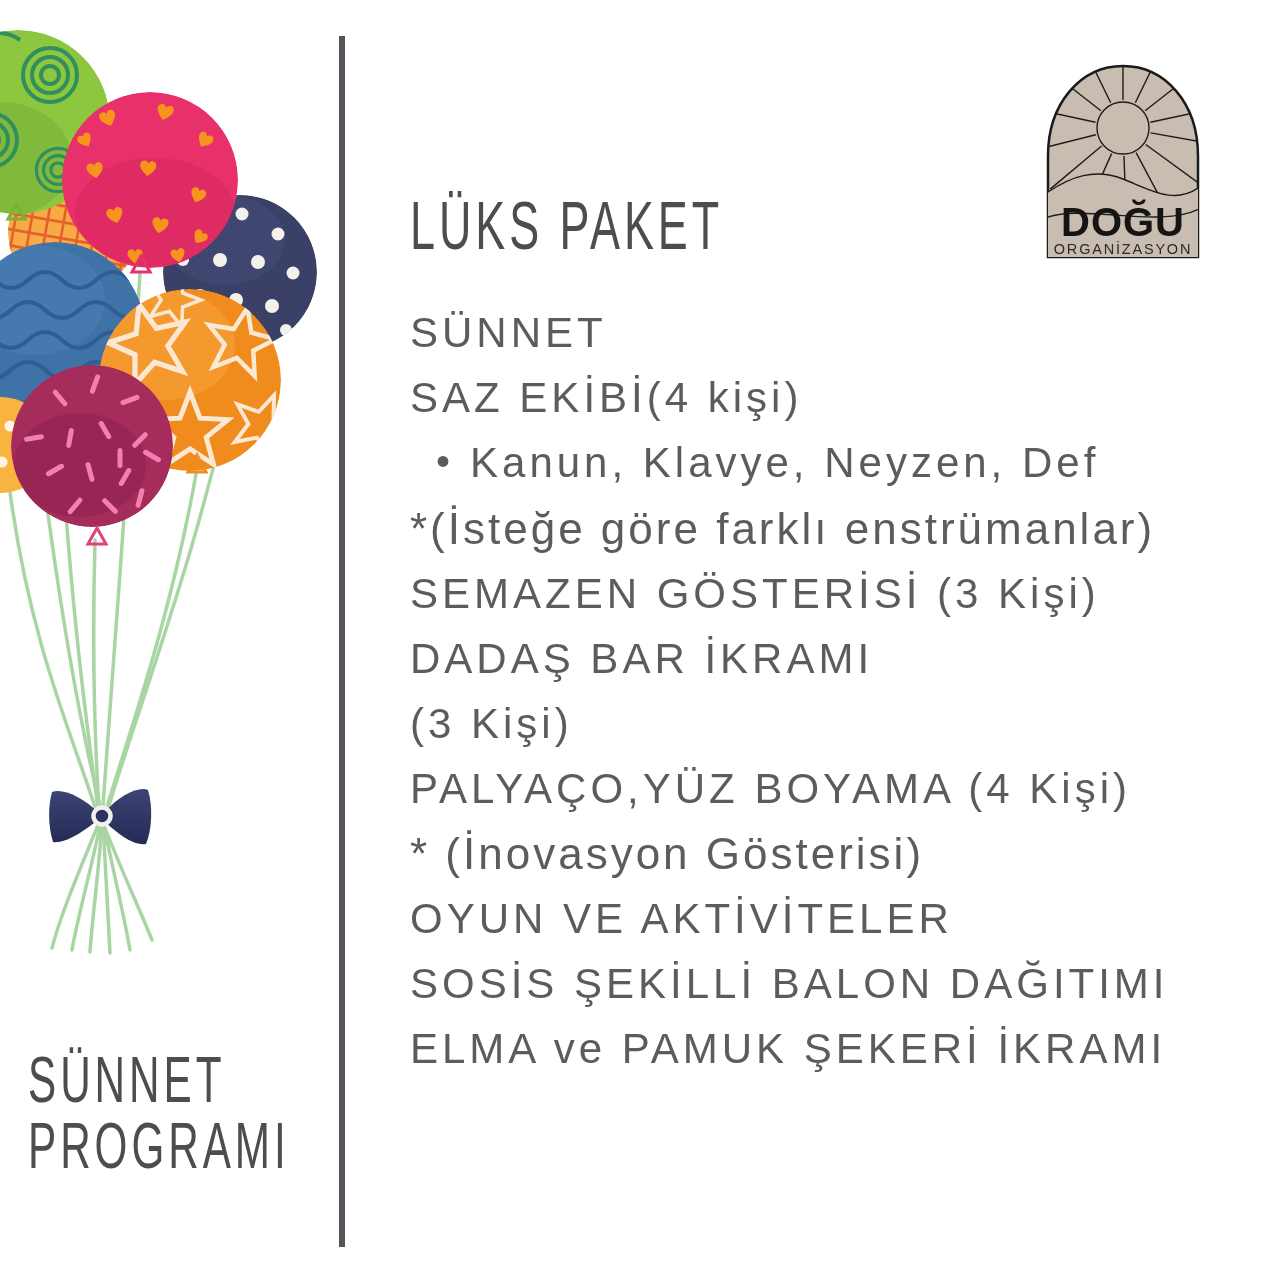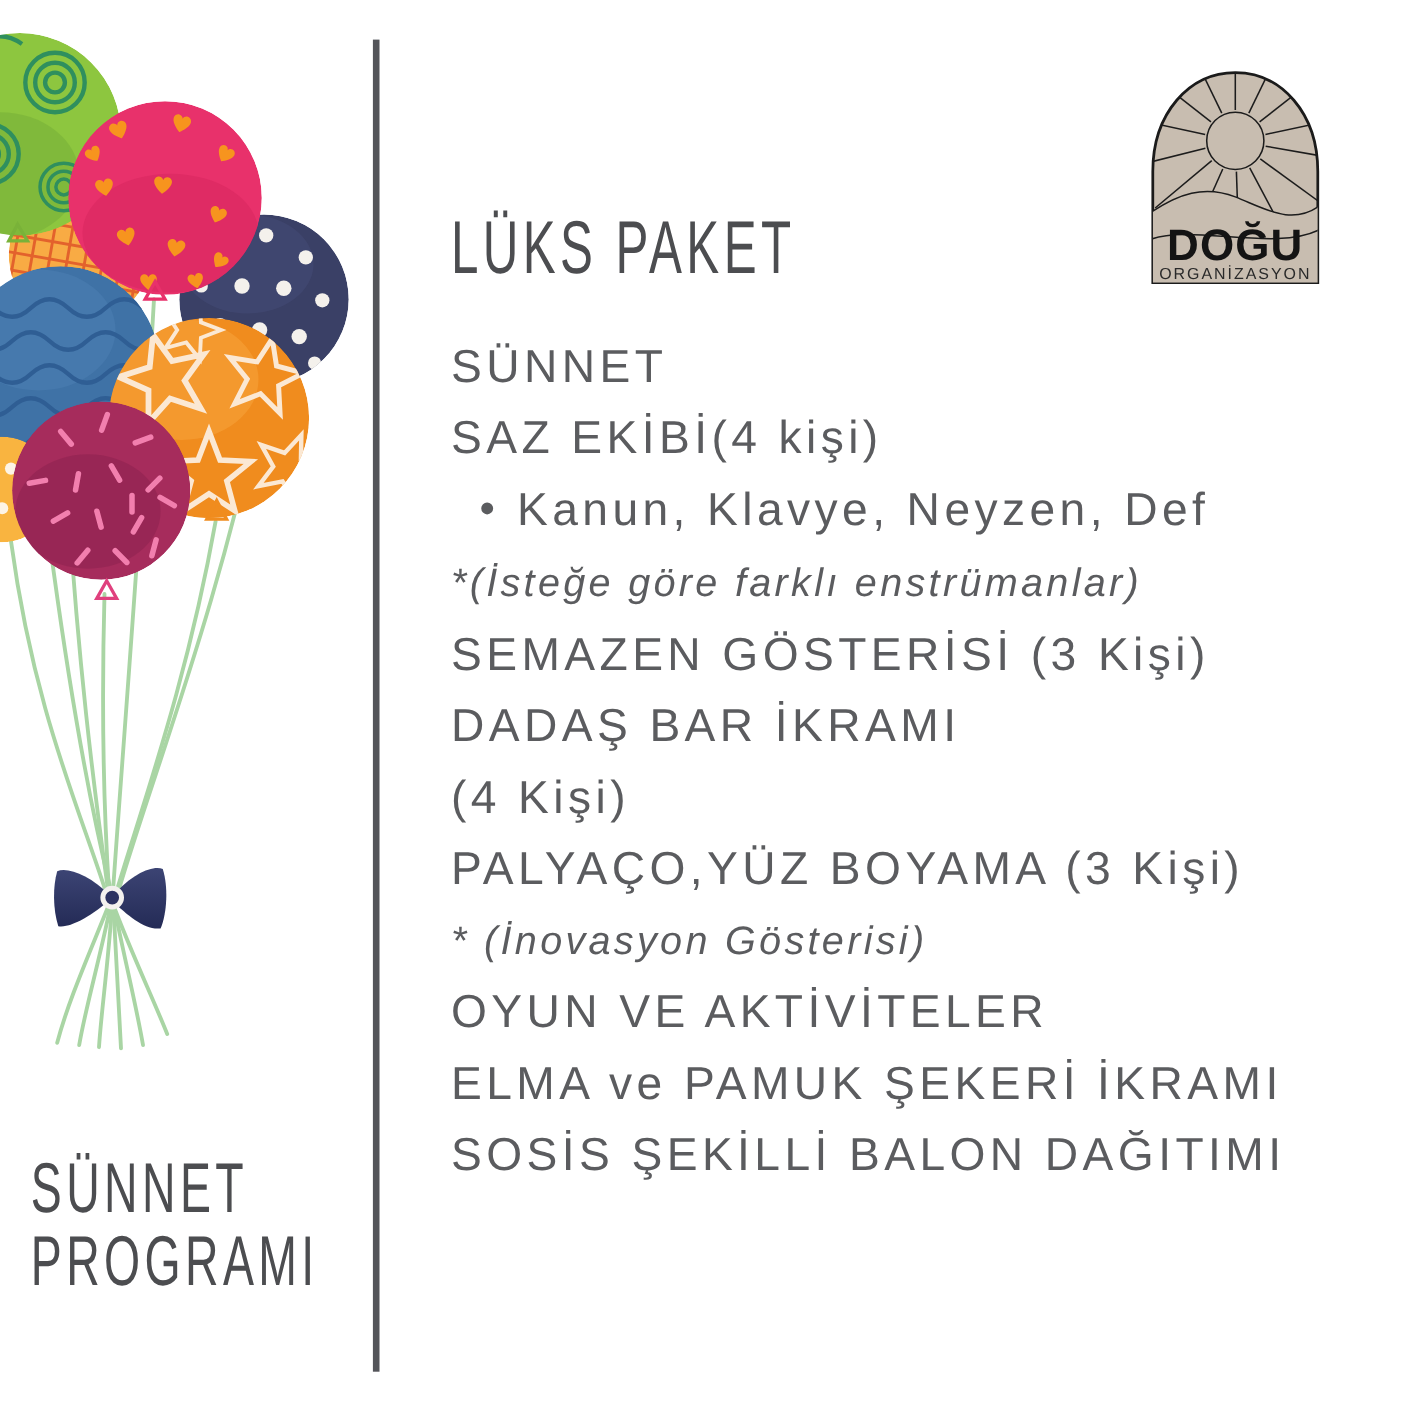--- a/index.html
+++ b/index.html
@@ -40,21 +40,21 @@
     font-size:68px;line-height:70px;letter-spacing:6px;
     white-space:nowrap;
   }
   .pkg-list{
     position:absolute;left:410px;top:300px;width:790px;
     color:var(--text-color);
     font-size:42px;line-height:65px;letter-spacing:4px;
     font-weight:400;
   }
   .pkg-item{white-space:nowrap;}
-  .pkg-item.italic{font-style:italic;font-size:36px;letter-spacing:3px;}
+  .pkg-item.italic{font-size:44px;letter-spacing:3px;}
   .pkg-item.bullet{padding-left:26px;}
   .pkg-item.bullet .dot{
     display:inline-block;margin-right:16px;font-size:40px;
     transform:translateY(-2px);
   }
   .logo{position:absolute;left:1043px;top:60px;}
   .logo text{font-family:"Liberation Sans","DejaVu Sans",sans-serif;}
 </style>
 </head>
 <body>
@@ -266,26 +266,26 @@
 
   <h1 class="pkg-title">LÜKS PAKET</h1>
 
   <div class="pkg-list">
     <div class="pkg-item normal">SÜNNET</div>
     <div class="pkg-item normal">SAZ EKİBİ(4 kişi)</div>
     <div class="pkg-item bullet"><span class="dot">•</span><span>Kanun, Klavye, Neyzen, Def</span></div>
     <div class="pkg-item italic">*(İsteğe göre farklı enstrümanlar)</div>
     <div class="pkg-item normal">SEMAZEN GÖSTERİSİ (3 Kişi)</div>
     <div class="pkg-item normal">DADAŞ BAR İKRAMI</div>
-    <div class="pkg-item normal">(4 Kişi)</div>
-    <div class="pkg-item normal">PALYAÇO,YÜZ BOYAMA (3 Kişi)</div>
+    <div class="pkg-item normal">(3 Kişi)</div>
+    <div class="pkg-item normal">PALYAÇO,YÜZ BOYAMA (4 Kişi)</div>
     <div class="pkg-item italic">* (İnovasyon Gösterisi)</div>
     <div class="pkg-item normal">OYUN VE AKTİVİTELER</div>
+    <div class="pkg-item normal">SOSİS ŞEKİLLİ BALON DAĞITIMI</div>
     <div class="pkg-item normal">ELMA ve PAMUK ŞEKERİ İKRAMI</div>
-    <div class="pkg-item normal">SOSİS ŞEKİLLİ BALON DAĞITIMI</div>
   </div>
 
   <svg class="logo" width="160" height="202" viewBox="0 0 160 202">
     <defs>
       <clipPath id="archClip">
         <path d="M5,197 V96 C5,43 38,6 80,6 C122,6 155,43 155,96 V197 Z"></path>
       </clipPath>
     </defs>
     <path d="M5,197 V96 C5,43 38,6 80,6 C122,6 155,43 155,96 V197 Z" fill="#c8bdb0" stroke="#1b1b1b" stroke-width="2.5"></path>
     <g clip-path="url(#archClip)" stroke="#1c1c1c" stroke-width="1.4" fill="none">

